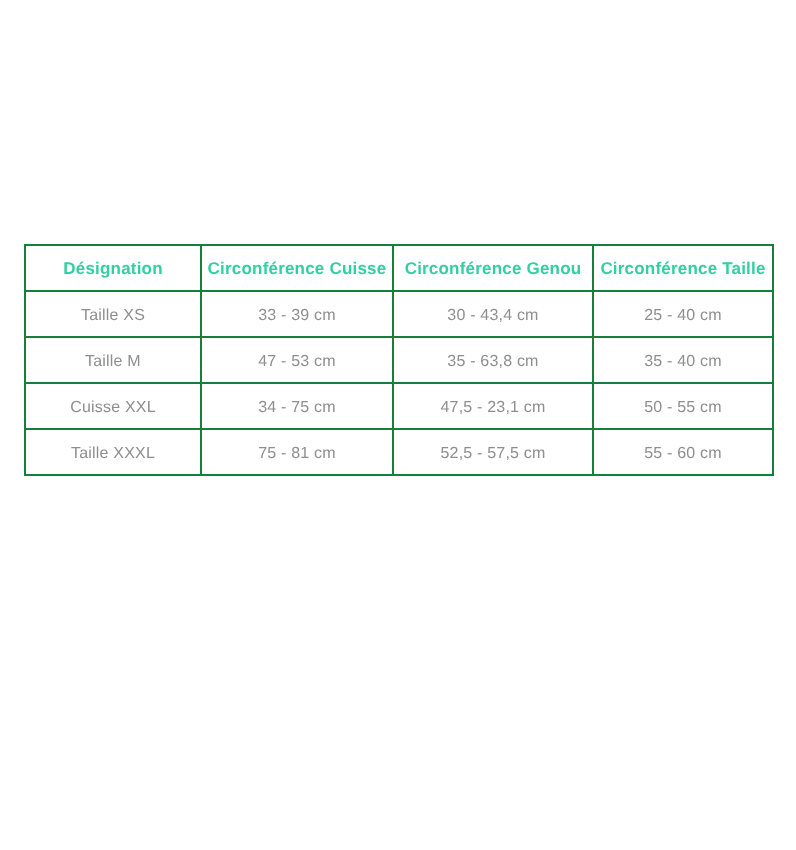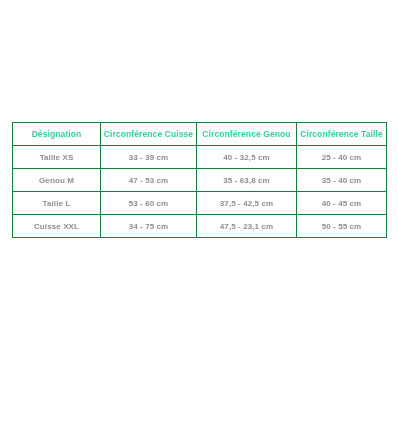--- a/index.html
+++ b/index.html
@@ -54,21 +54,21 @@
   table.size-table thead th {
     color: #32cfa2;
     font-size: 8.5px;
     font-weight: bold;
     letter-spacing: 0.1px;
   }
 
   table.size-table tbody td {
     color: #8e8e8e;
     font-size: 8px;
-    font-weight: bold;
+    font-weight: normal;
     letter-spacing: 0.1px;
   }
 </style>
 </head>
 <body>
 
 <div class="page">
 
   <div class="size-table-wrap">
     <table class="size-table">
@@ -85,38 +85,38 @@
           <th>Circonférence Cuisse</th>
           <th>Circonférence Genou</th>
           <th>Circonférence Taille</th>
         </tr>
       </thead>
 
       <tbody>
         <tr>
           <td>Taille XS</td>
           <td>33 - 39 cm</td>
-          <td>40 - 32,5 cm</td>
+          <td>30 - 43,4 cm</td>
           <td>25 - 40 cm</td>
         </tr>
         <tr>
-          <td>Genou M</td>
+          <td>Taille M</td>
           <td>47 - 53 cm</td>
           <td>35 - 63,8 cm</td>
           <td>35 - 40 cm</td>
-        </tr>
-        <tr>
-          <td>Taille L</td>
-          <td>53 - 60 cm</td>
-          <td>37,5 - 42,5 cm</td>
-          <td>40 - 45 cm</td>
         </tr>
         <tr>
           <td>Cuisse XXL</td>
           <td>34 - 75 cm</td>
           <td>47,5 - 23,1 cm</td>
           <td>50 - 55 cm</td>
+        </tr>
+        <tr>
+          <td>Taille XXXL</td>
+          <td>75 - 81 cm</td>
+          <td>52,5 - 57,5 cm</td>
+          <td>55 - 60 cm</td>
         </tr>
       </tbody>
     </table>
   </div>
 
 </div>
 
 </body></html>

